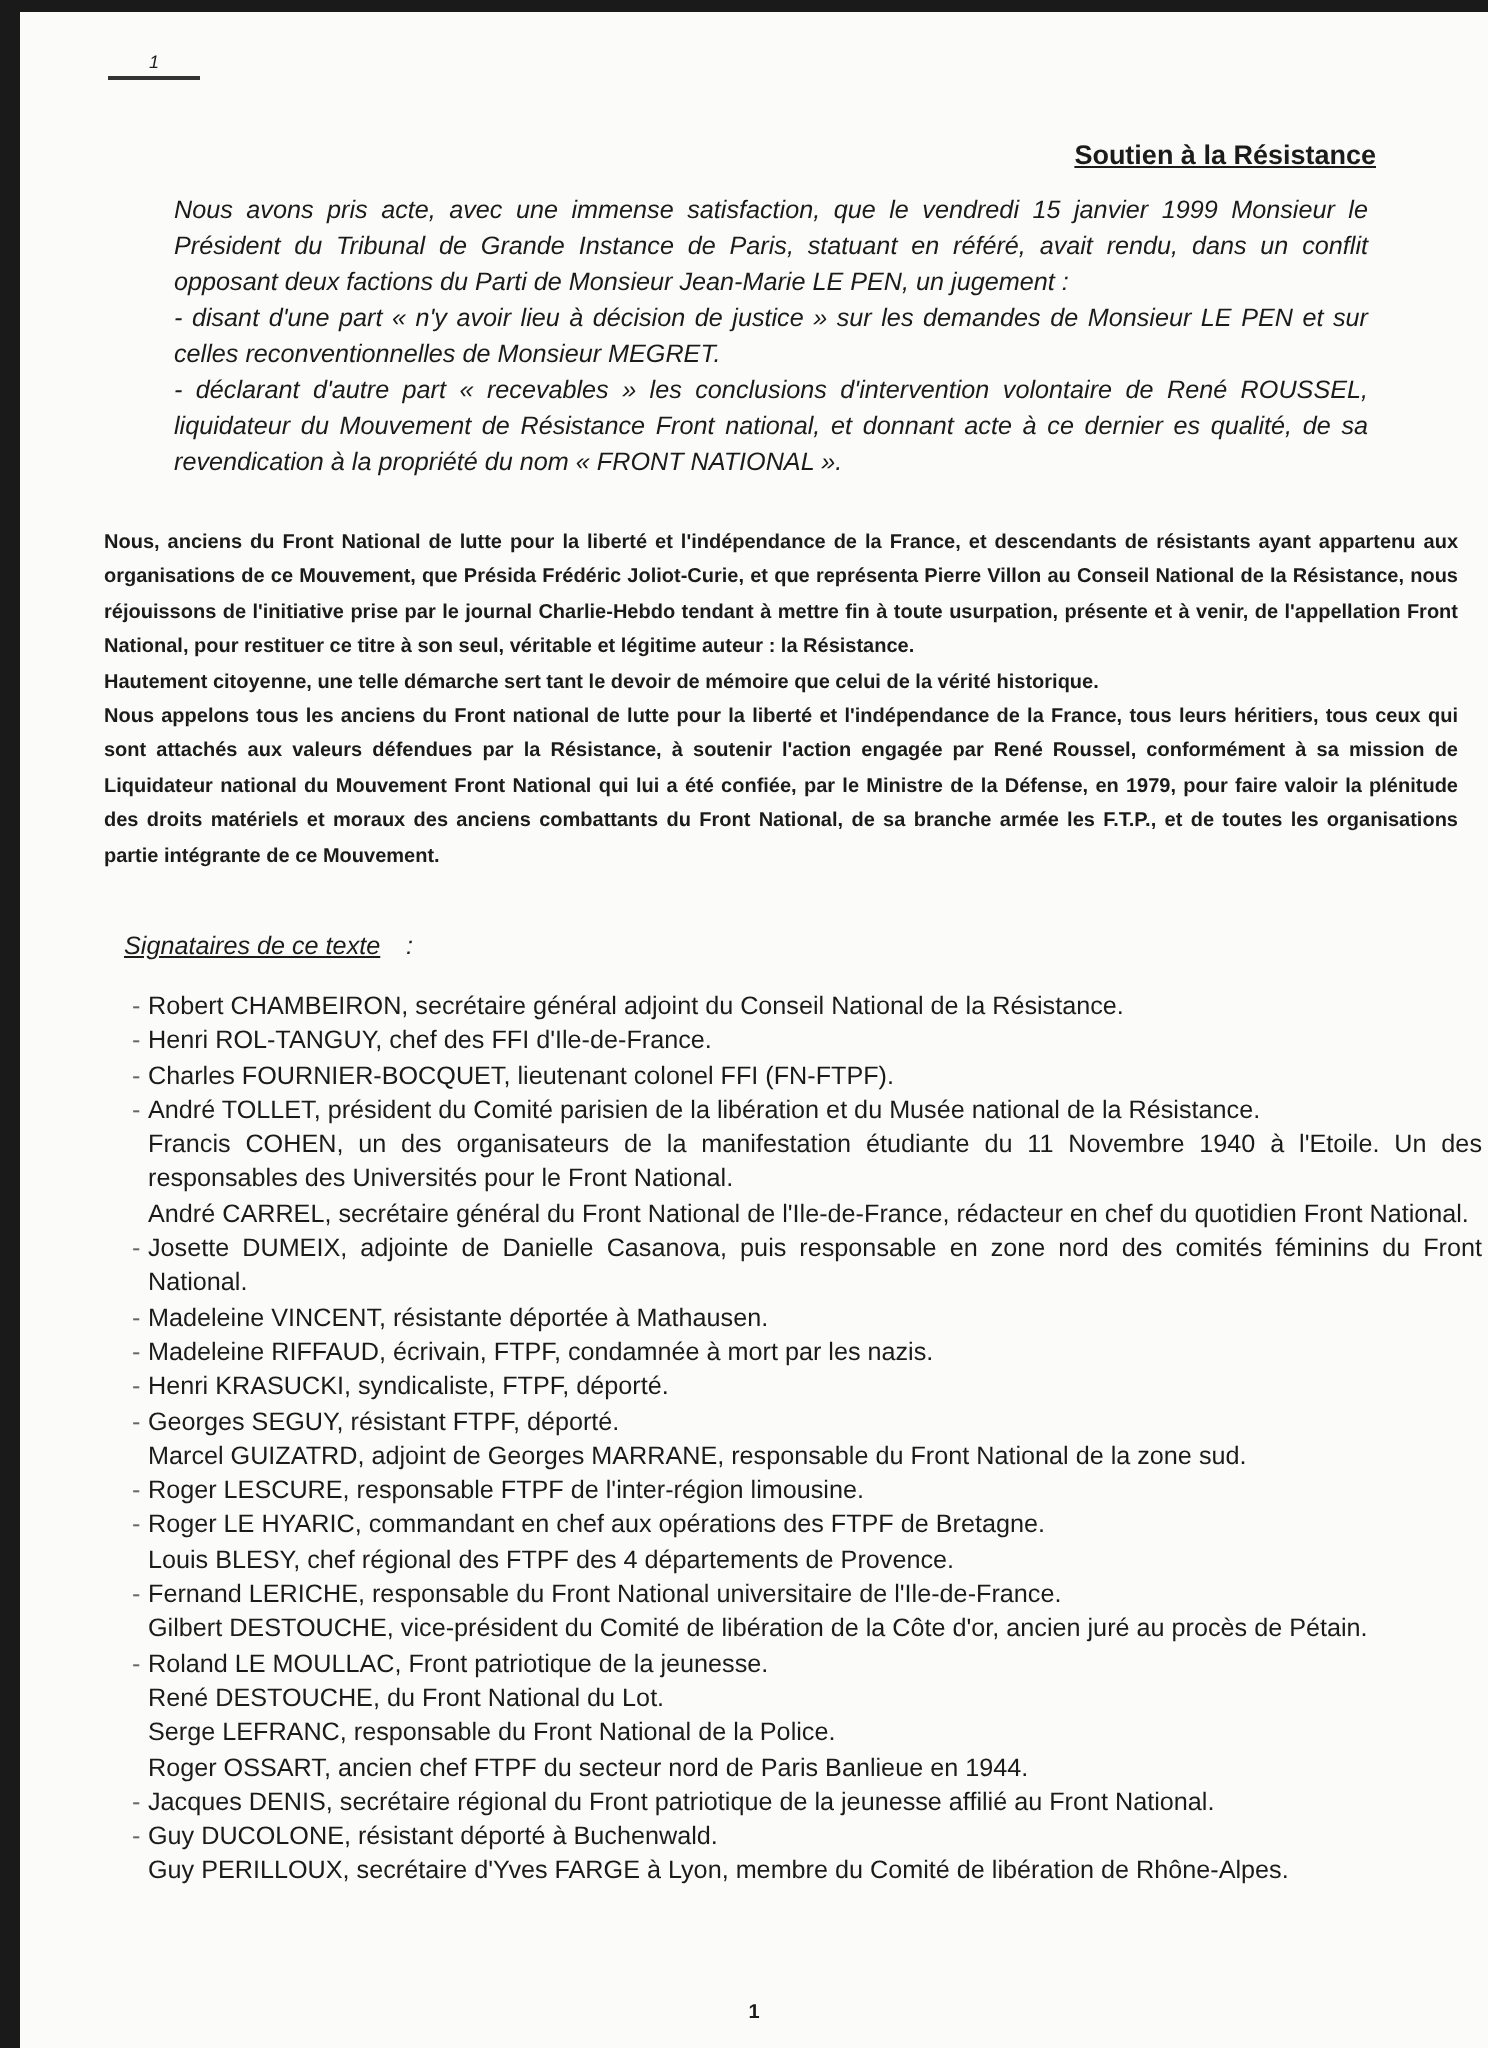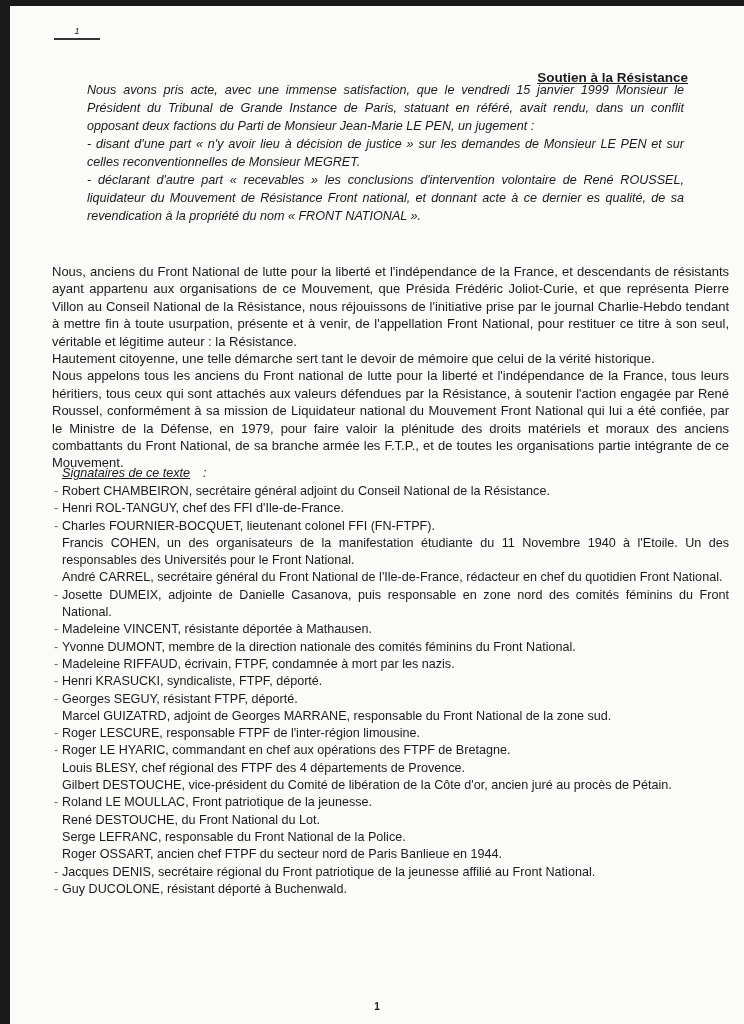--- a/index.html
+++ b/index.html
@@ -17,38 +17,38 @@
   .page-mark {
     position: absolute; left: 44px; top: 20px; width: 46px; height: 12px;
     border-bottom: 2px solid #333;
     font-size: 9px; font-style: italic; text-align: center; line-height: 10px;
   }
   .title {
     position: absolute; left: 0; width: 678px; top: 40px; text-align: right;
     font-weight: bold; font-size: 13.5px; text-decoration: underline; margin-top: 24px;
   }
   .intro {
-    position: absolute; left: 77px; top: 75px; width: 597px;
+    position: absolute; left: 77px; top: 90px; width: 597px;
     font-style: italic; font-size: 12.6px; line-height: 18px;
     text-align: justify;
   }
   .intro p { margin: 0; }
   .body-text {
     position: absolute; left: 42px; top: 257px; width: 677px;
-    font-size: 13px; line-height: 17.4px; text-align: justify;
+    font-size: 10px; line-height: 17.4px; text-align: justify; font-weight: bold;
   }
   .body-text p { margin: 0; }
   .sig-heading {
     position: absolute; left: 52px; top: 460px;
     font-style: italic; text-decoration: underline; font-size: 12.6px;
   }
   .sig-heading-colon { font-style: italic; }
   .sig-list {
     position: absolute; left: 52px; top: 477px; width: 667px;
-    margin: 0; padding: 0; list-style: none;
+    margin: 12px; padding: 0; list-style: none;
     font-size: 12.6px; line-height: 17.3px; text-align: justify;
   }
   .sig-list li { position: relative; }
   .sig-list li.dash::before {
     content: "-"; position: absolute; left: -8px; top: 0; color: #666;
   }
   .page-number {
     position: absolute; left: 0; width: 734px; top: 995px; text-align: center;
     font-size: 10px; font-weight: bold;
   }
@@ -72,35 +72,37 @@
     <p>Nous appelons tous les anciens du Front national de lutte pour la liberté et l'indépendance de la France, tous leurs héritiers, tous ceux qui sont attachés aux valeurs défendues par la Résistance, à soutenir l'action engagée par René Roussel, conformément à sa mission de Liquidateur national du Mouvement Front National qui lui a été confiée, par le Ministre de la Défense, en 1979, pour faire valoir la plénitude des droits matériels et moraux des anciens combattants du Front National, de sa branche armée les F.T.P., et de toutes les organisations partie intégrante de ce Mouvement.</p>
   </div>
 
   <div class="sig-heading"><span>Signataires de ce texte</span></div>
   <span class="sig-heading-colon" style="position:absolute;left:193px;top:460px;font-size:12.6px;"> :</span>
 
   <ul class="sig-list" id="sig-list">
       <li class="dash">Robert CHAMBEIRON, secrétaire général adjoint du Conseil National de la Résistance.</li>
       <li class="dash">Henri ROL-TANGUY, chef des FFI d'Ile-de-France.</li>
       <li class="dash">Charles FOURNIER-BOCQUET, lieutenant colonel FFI (FN-FTPF).</li>
+      <li class="dash">André TOLLET, président du Comité parisien de la libération et du Musée national de la Résistance.</li>
       <li>Francis COHEN, un des organisateurs de la manifestation étudiante du 11 Novembre 1940 à l'Etoile. Un des responsables des Universités pour le Front National.</li>
       <li>André CARREL, secrétaire général du Front National de l'Ile-de-France, rédacteur en chef du quotidien Front National.</li>
       <li class="dash">Josette DUMEIX, adjointe de Danielle Casanova, puis responsable en zone nord des comités féminins du Front National.</li>
       <li class="dash">Madeleine VINCENT, résistante déportée à Mathausen.</li>
-      <li class="dash">Yvonne DUMONT, membre de la direction nationale des comités féminins du Front National.</li>
       <li class="dash">Madeleine RIFFAUD, écrivain, FTPF, condamnée à mort par les nazis.</li>
       <li class="dash">Henri KRASUCKI, syndicaliste, FTPF, déporté.</li>
       <li class="dash">Georges SEGUY, résistant FTPF, déporté.</li>
       <li>Marcel GUIZATRD, adjoint de Georges MARRANE, responsable du Front National de la zone sud.</li>
       <li class="dash">Roger LESCURE, responsable FTPF de l'inter-région  limousine.</li>
       <li class="dash">Roger LE HYARIC, commandant en chef aux opérations des FTPF de Bretagne.</li>
       <li>Louis BLESY, chef régional des FTPF des 4 départements de Provence.</li>
+      <li class="dash">Fernand LERICHE, responsable du Front National universitaire de l'Ile-de-France.</li>
       <li>Gilbert DESTOUCHE, vice-président du Comité de libération de la Côte d'or, ancien juré au procès de Pétain.</li>
       <li class="dash">Roland LE MOULLAC, Front patriotique de la jeunesse.</li>
       <li>René DESTOUCHE, du Front National du Lot.</li>
       <li>Serge LEFRANC, responsable du Front National de la Police.</li>
       <li>Roger OSSART, ancien chef FTPF du secteur nord de Paris Banlieue en 1944.</li>
       <li class="dash">Jacques DENIS, secrétaire régional du Front patriotique de la jeunesse affilié au Front National.</li>
       <li class="dash">Guy DUCOLONE, résistant déporté à Buchenwald.</li>
+      <li>Guy PERILLOUX, secrétaire d'Yves FARGE à Lyon, membre du Comité de libération de Rhône-Alpes.</li>
     </ul>
 
   <div class="page-number">1</div>
 </div>
 
 </body></html>

